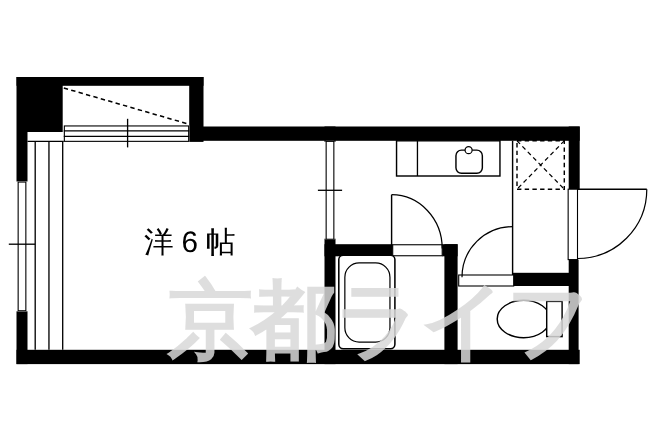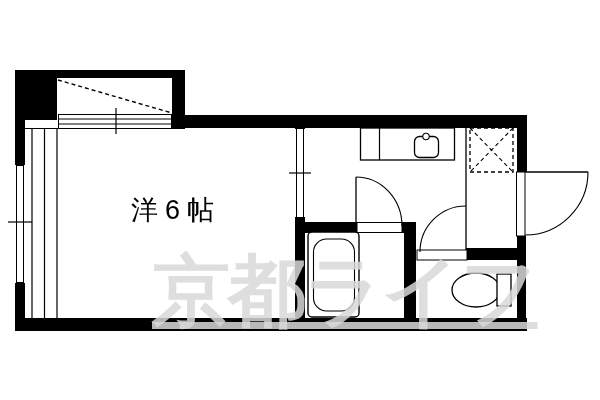--- a/index.html
+++ b/index.html
@@ -4,29 +4,29 @@
 <style>
   html,body{margin:0;padding:0;background:#fff;}
   .canvas{
     position:relative;width:600px;height:400px;background:var(--bg,#fff);
     overflow:hidden;font-family:"Liberation Sans",sans-serif;
   }
   .wall{position:absolute;background:var(--wall,#000);}
   .frame{position:absolute;background:#fff;border:1px solid #000;box-sizing:border-box;}
   .overlay{position:absolute;left:0;top:0;width:600px;height:400px;}
   .room-label{
-    position:absolute;left:131px;top:192px;
+    position:absolute;left:131px;top:202px;
     font-family:sans-serif;font-size:27px;font-weight:400;color:#000;
     letter-spacing:7px;white-space:nowrap;
   }
   .watermark{
     position:absolute;left:152px;top:240px;
     font-family:sans-serif;font-size:78px;font-weight:700;
     color:var(--wm,rgba(216,216,216,0.85));
-    letter-spacing:-2px;white-space:nowrap;z-index:50;pointer-events:none;text-decoration:underline;
+    letter-spacing:-2px;white-space:nowrap;z-index:50;pointer-events:none;
   }
 </style>
 </head>
 <body>
 
 <div class="canvas">
 
   <div class="wall" style="left:15px;top:70px;width:170px;height:8px"></div>
   <div class="wall" style="left:15px;top:70px;width:42px;height:50px"></div>
   <div class="wall" style="left:172px;top:70px;width:13px;height:59px"></div>

